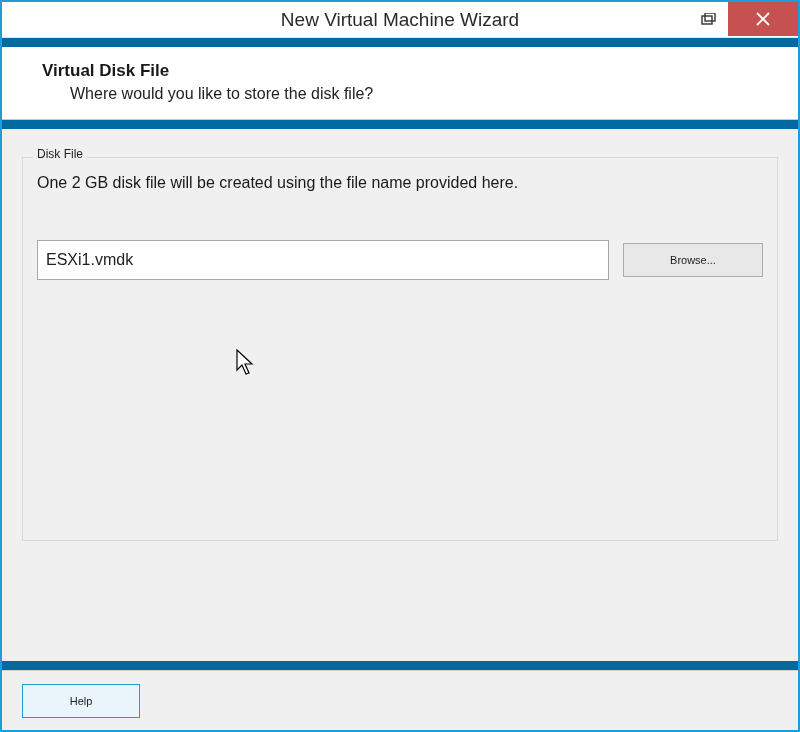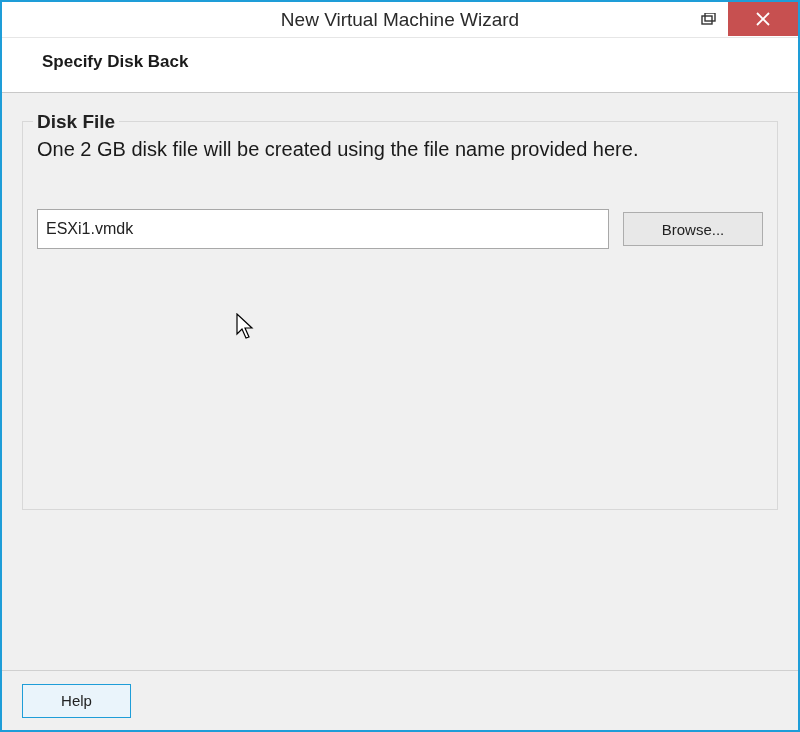--- a/index.html
+++ b/index.html
@@ -10,20 +10,21 @@
       height: 732px;
       overflow: hidden;
     }
     .window {
       width: 800px;
       height: 732px;
       border: 2px solid #1e9dd8;
       background: #0369a1;
       display: flex;
       flex-direction: column;
+      gap: 9px;
     }
     .titlebar {
       height: 36px;
       background: #fff;
       display: flex;
       align-items: center;
       justify-content: center;
       position: relative;
       border-bottom: 1px solid #e6e6e6;
     }
@@ -82,26 +83,25 @@
       padding: 16px 14px 260px 14px;
       position: relative;
       margin-top: 8px;
     }
     .fieldset-legend {
       position: absolute;
       top: -11px;
       left: 10px;
       background: #f0f0f0;
       padding: 0 4px;
-      font-size: 19px;
-      color: #222;
-      font-weight: bold;
+      font-size: 12px;
+      color: #222;
     }
     .fieldset-desc {
-      font-size: 20px;
+      font-size: 16px;
       color: #1a1a1a;
       margin-bottom: 48px;
     }
     .file-row {
       display: flex;
       gap: 14px;
       align-items: center;
     }
     .file-input {
       flex: 1;
@@ -110,36 +110,36 @@
       background: #fff;
       padding: 0 8px;
       font-size: 16px;
       font-family: inherit;
       color: #222;
     }
     .btn {
       height: 34px;
       background: #e8e8e8;
       border: 1px solid #adadad;
-      font-size: 15px;
+      font-size: 11px;
       font-family: inherit;
       color: #222;
       cursor: pointer;
       padding: 0 18px;
     }
     .browse-btn { width: 140px; }
     .footer {
       height: 60px;
       border-top: 1px solid #d0d0d0;
       background: #f0f0f0;
       display: flex;
       align-items: center;
       padding: 0 20px;
     }
-    .footer .btn { width: 109px; }
+    .footer .btn { width: 118px; }
     .spacer { flex: 1; }
     .footer-right {
       display: flex;
       gap: 12px;
     }
     .help-btn {
       border: 1px solid #1e9dd8;
       background: #eaf4fb;
     }
     .cursor {
@@ -166,21 +166,22 @@
       <div class="close-btn">
         <svg width="14" height="14" viewBox="0 0 14 14">
           <line x1="1" y1="1" x2="13" y2="13" stroke="#fff" stroke-width="1.8"></line>
           <line x1="13" y1="1" x2="1" y2="13" stroke="#fff" stroke-width="1.8"></line>
         </svg>
       </div>
     </div>
   </div>
 
   <div class="header-section">
-    <div class="header-title">Specify Disk Back</div>
+    <div class="header-title">Virtual Disk File</div>
+    <div class="header-subtitle">Where would you like to store the disk file?</div>
   </div>
 
   <div class="content">
     <div class="fieldset-wrap">
       <div class="fieldset-legend">Disk File</div>
       <div class="fieldset-desc">One 2 GB disk file will be created using the file name provided here.</div>
       <div class="file-row">
         <input type="text" class="file-input" value="ESXi1.vmdk" style="">
         <button class="btn browse-btn">Browse...</button>
       </div>

